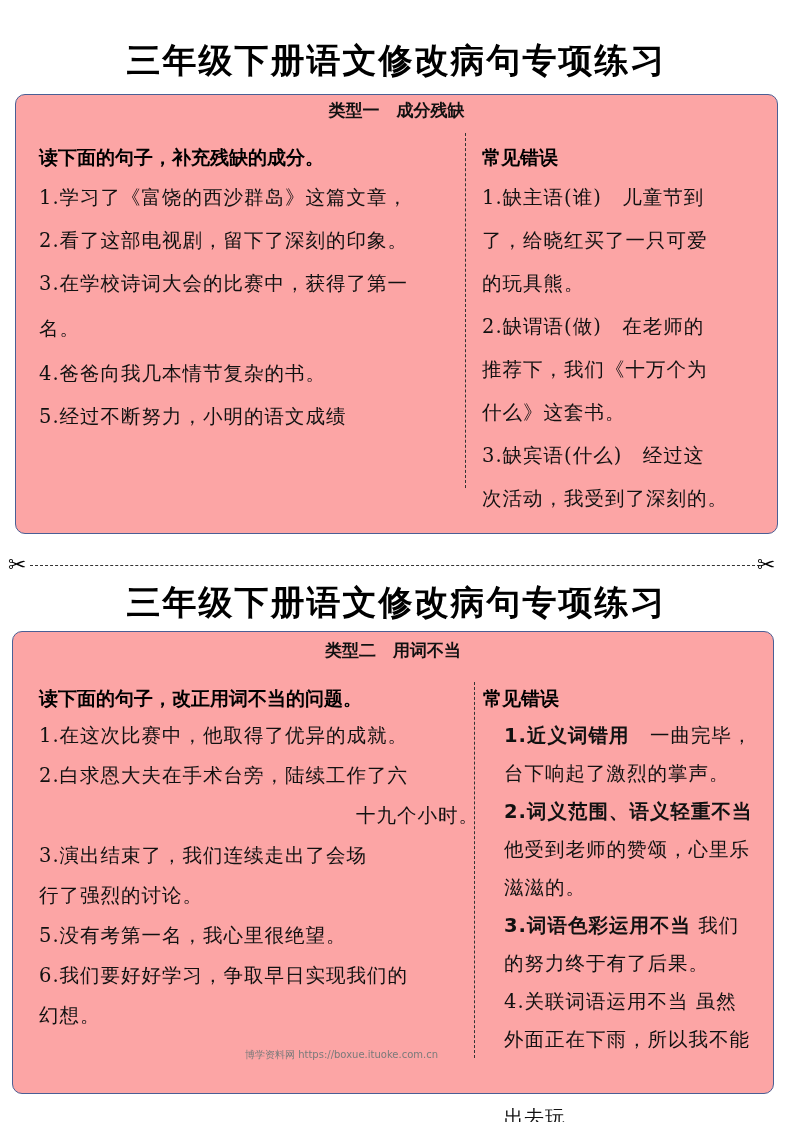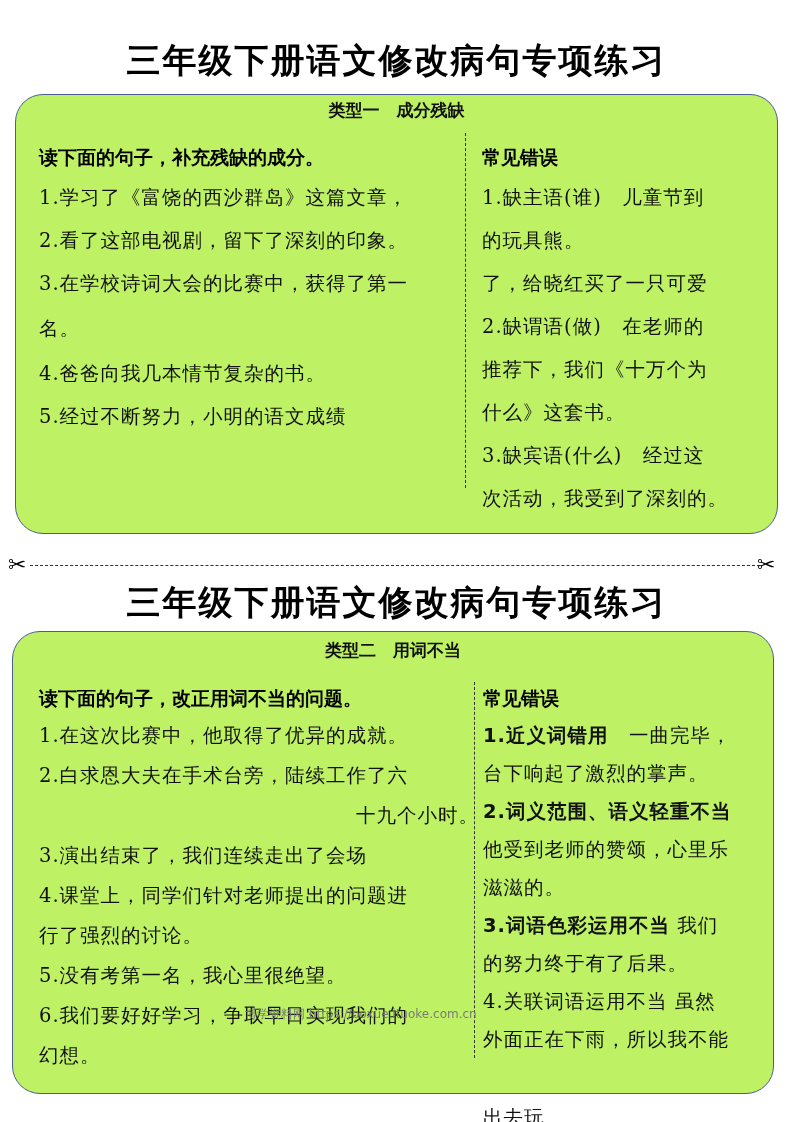--- a/index.html
+++ b/index.html
@@ -7,50 +7,50 @@
       width: 793px; height: 1122px; position: relative; overflow: hidden;
       font-family: "DejaVu Serif", "Liberation Serif", serif; color: #111;
     }
     .title {
       position: absolute; left: 0; width: 793px; text-align: center;
       font-family: "DejaVu Sans", "Liberation Sans", sans-serif;
       font-weight: bold; font-size: 34px; letter-spacing: 2px; color: #000;
       line-height: 44px;
     }
     .box {
-      position: absolute; border: 1.6px solid #4a5f95; background: #bef264;
-      border-radius: 28px; box-sizing: border-box;
+      position: absolute; border: 1.6px solid #4a5f95; background: #fca5a5;
+      border-radius: 10px; box-sizing: border-box;
     }
     .type-label {
       position: absolute; left: 0; width: 100%; text-align: center;
       font-family: "DejaVu Sans", "Liberation Sans", sans-serif;
       font-weight: bold; font-size: 17px; color: #111;
     }
     .col { position: absolute; }
     .col-divider {
       position: absolute; width: 0; border-left: 1.4px dashed #333;
     }
     .heading {
       font-weight: bold; font-size: 19px; color: #000;
       font-family: "DejaVu Sans", "Liberation Sans", sans-serif;
     }
     .line { font-size: 19.5px; white-space: nowrap; color: #111; letter-spacing: 1px; }
-    .b { font-weight: bold; font-family: "DejaVu Sans", "Liberation Sans", sans-serif; }
+    .b { font-weight: bold; font-family: "DejaVu Sans", "Liberation Sans", sans-serif; margin-left: 21px; }
     .cut-line {
       position: absolute; top: 565px; left: 30px; width: 730px; height: 0;
       border-top: 1.4px dashed #333;
     }
     .scissors {
       position: absolute; top: 553px; font-size: 22px; color: #000; line-height: 24px;
       font-family: "DejaVu Sans", sans-serif;
     }
     .watermark {
-      position: absolute; top: 1006px; left: 245px;
+      position: absolute; top: 1048px; left: 245px;
       font-family: "DejaVu Sans", "Liberation Sans", sans-serif;
-      font-size: 12px; color: #7a7a7a;
+      font-size: 10px; color: #7a7a7a;
     }
   </style>
 </head>
 <body>
 
 <div class="title" style="top:38px;">三年级下册语文修改病句专项练习</div>
 
 <div class="box" style="left:15px; top:94px; width:763px; height:440px;">
   <div class="type-label" style="top:4px;">类型一　成分残缺</div>
 
@@ -62,22 +62,22 @@
     <div class="line" style="height:45px; line-height:30px;">名。</div>
     <div class="line" style="height:43px; line-height:30px;">4.爸爸向我几本情节复杂的书。</div>
     <div class="line" style="height:43px; line-height:30px;">5.经过不断努力，小明的语文成绩</div>
   </div>
 
   <div class="col-divider" style="left:449px; top:38px; height:355px;"></div>
 
   <div class="col" style="left:466px; top:48px; width:285px;">
     <div class="heading" style="height:40px; line-height:28px;">常见错误</div>
     <div class="line" style="height:43px; line-height:30px;">1.缺主语(谁)　儿童节到</div>
+    <div class="line" style="height:43px; line-height:30px;">了，给晓红买了一只可爱</div>
     <div class="line" style="height:43px; line-height:30px;">的玩具熊。</div>
-    <div class="line" style="height:43px; line-height:30px;">了，给晓红买了一只可爱</div>
     <div class="line" style="height:43px; line-height:30px;">2.缺谓语(做)　在老师的</div>
     <div class="line" style="height:43px; line-height:30px;">推荐下，我们《十万个为</div>
     <div class="line" style="height:43px; line-height:30px;">什么》这套书。</div>
     <div class="line" style="height:43px; line-height:30px;">3.缺宾语(什么)　经过这</div>
     <div class="line" style="height:43px; line-height:30px;">次活动，我受到了深刻的。</div>
   </div>
 </div>
 
 <span class="scissors" style="left:8px;">✂</span>
 <div class="cut-line"></div>
@@ -87,21 +87,20 @@
 
 <div class="box" style="left:12px; top:631px; width:762px; height:463px;">
   <div class="type-label" style="top:7px;">类型二　用词不当</div>
 
   <div class="col" style="left:26px; top:52px; width:440px;">
     <div class="heading" style="height:38px; line-height:28px;">读下面的句子，改正用词不当的问题。</div>
     <div class="line" style="height:40px; line-height:28px;">1.在这次比赛中，他取得了优异的成就。</div>
     <div class="line" style="height:40px; line-height:28px;">2.白求恩大夫在手术台旁，陆续工作了六</div>
     <div class="line" style="height:40px; line-height:28px;text-align:right;">十九个小时。</div>
     <div class="line" style="height:40px; line-height:28px;">3.演出结束了，我们连续走出了会场</div>
-    <div class="line" style="height:40px; line-height:28px;">4.课堂上，同学们针对老师提出的问题进</div>
     <div class="line" style="height:40px; line-height:28px;">行了强烈的讨论。</div>
     <div class="line" style="height:40px; line-height:28px;">5.没有考第一名，我心里很绝望。</div>
     <div class="line" style="height:40px; line-height:28px;">6.我们要好好学习，争取早日实现我们的</div>
     <div class="line" style="height:40px; line-height:28px;">幻想。</div>
   </div>
 
   <div class="col-divider" style="left:461px; top:50px; height:376px;"></div>
 
   <div class="col" style="left:470px; top:52px; width:285px;">
     <div class="heading" style="height:38px; line-height:28px;">常见错误</div>

